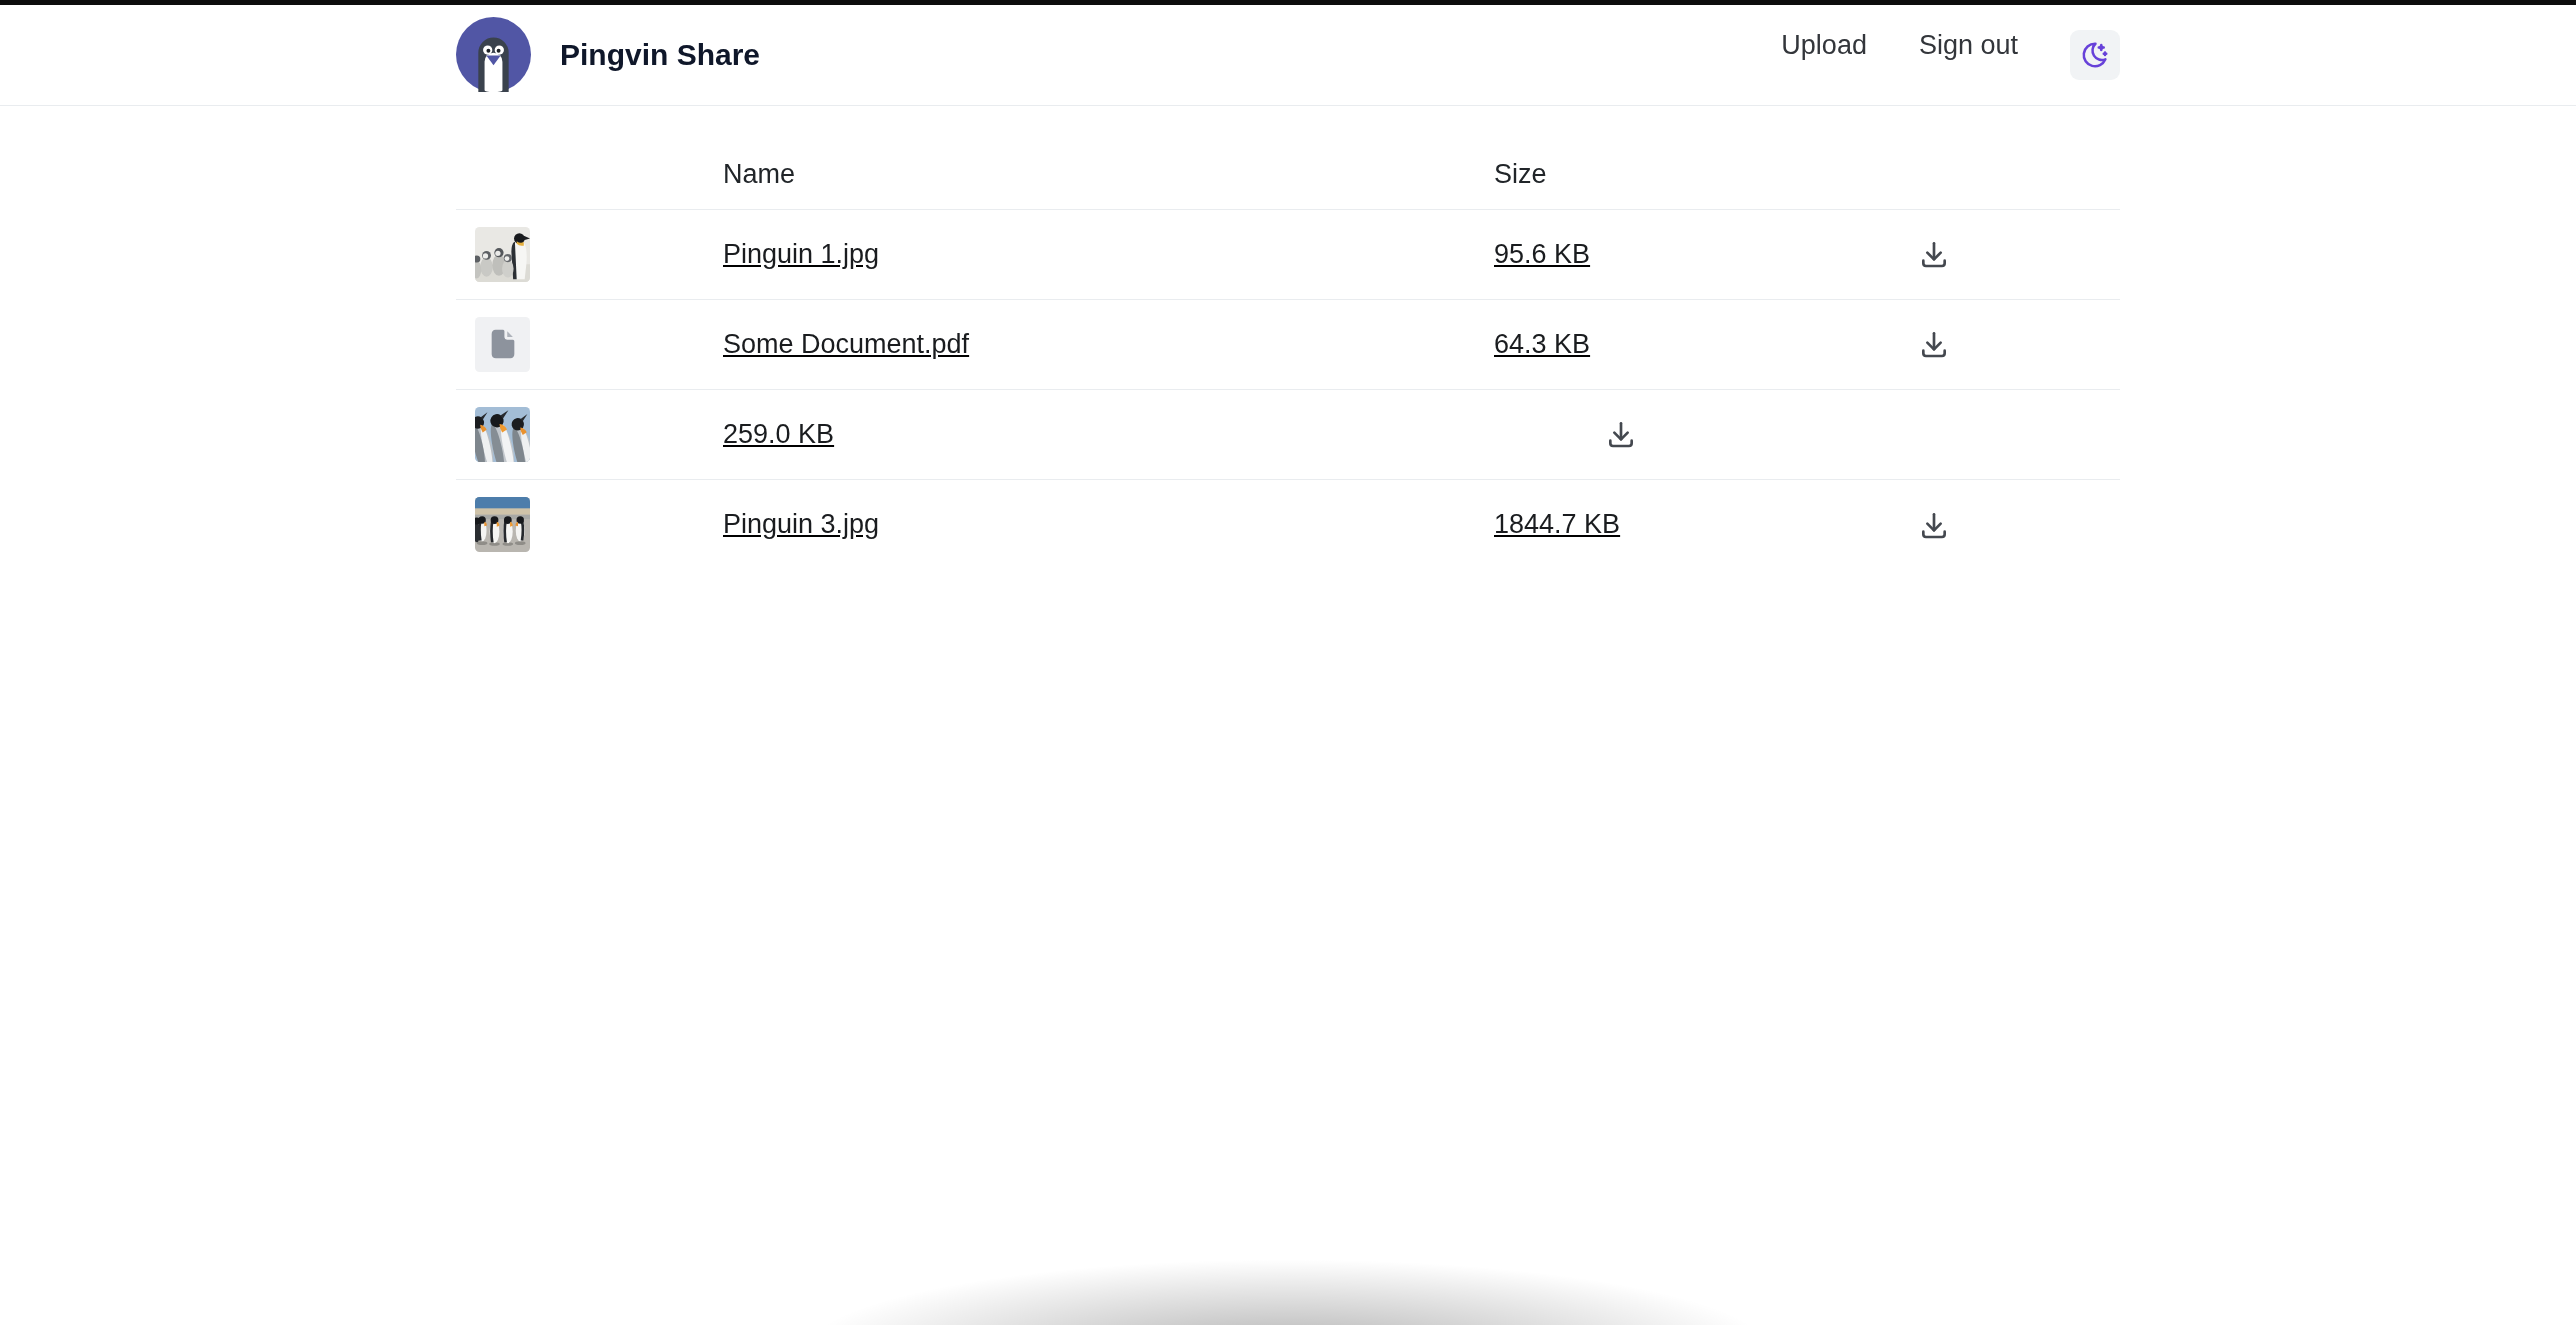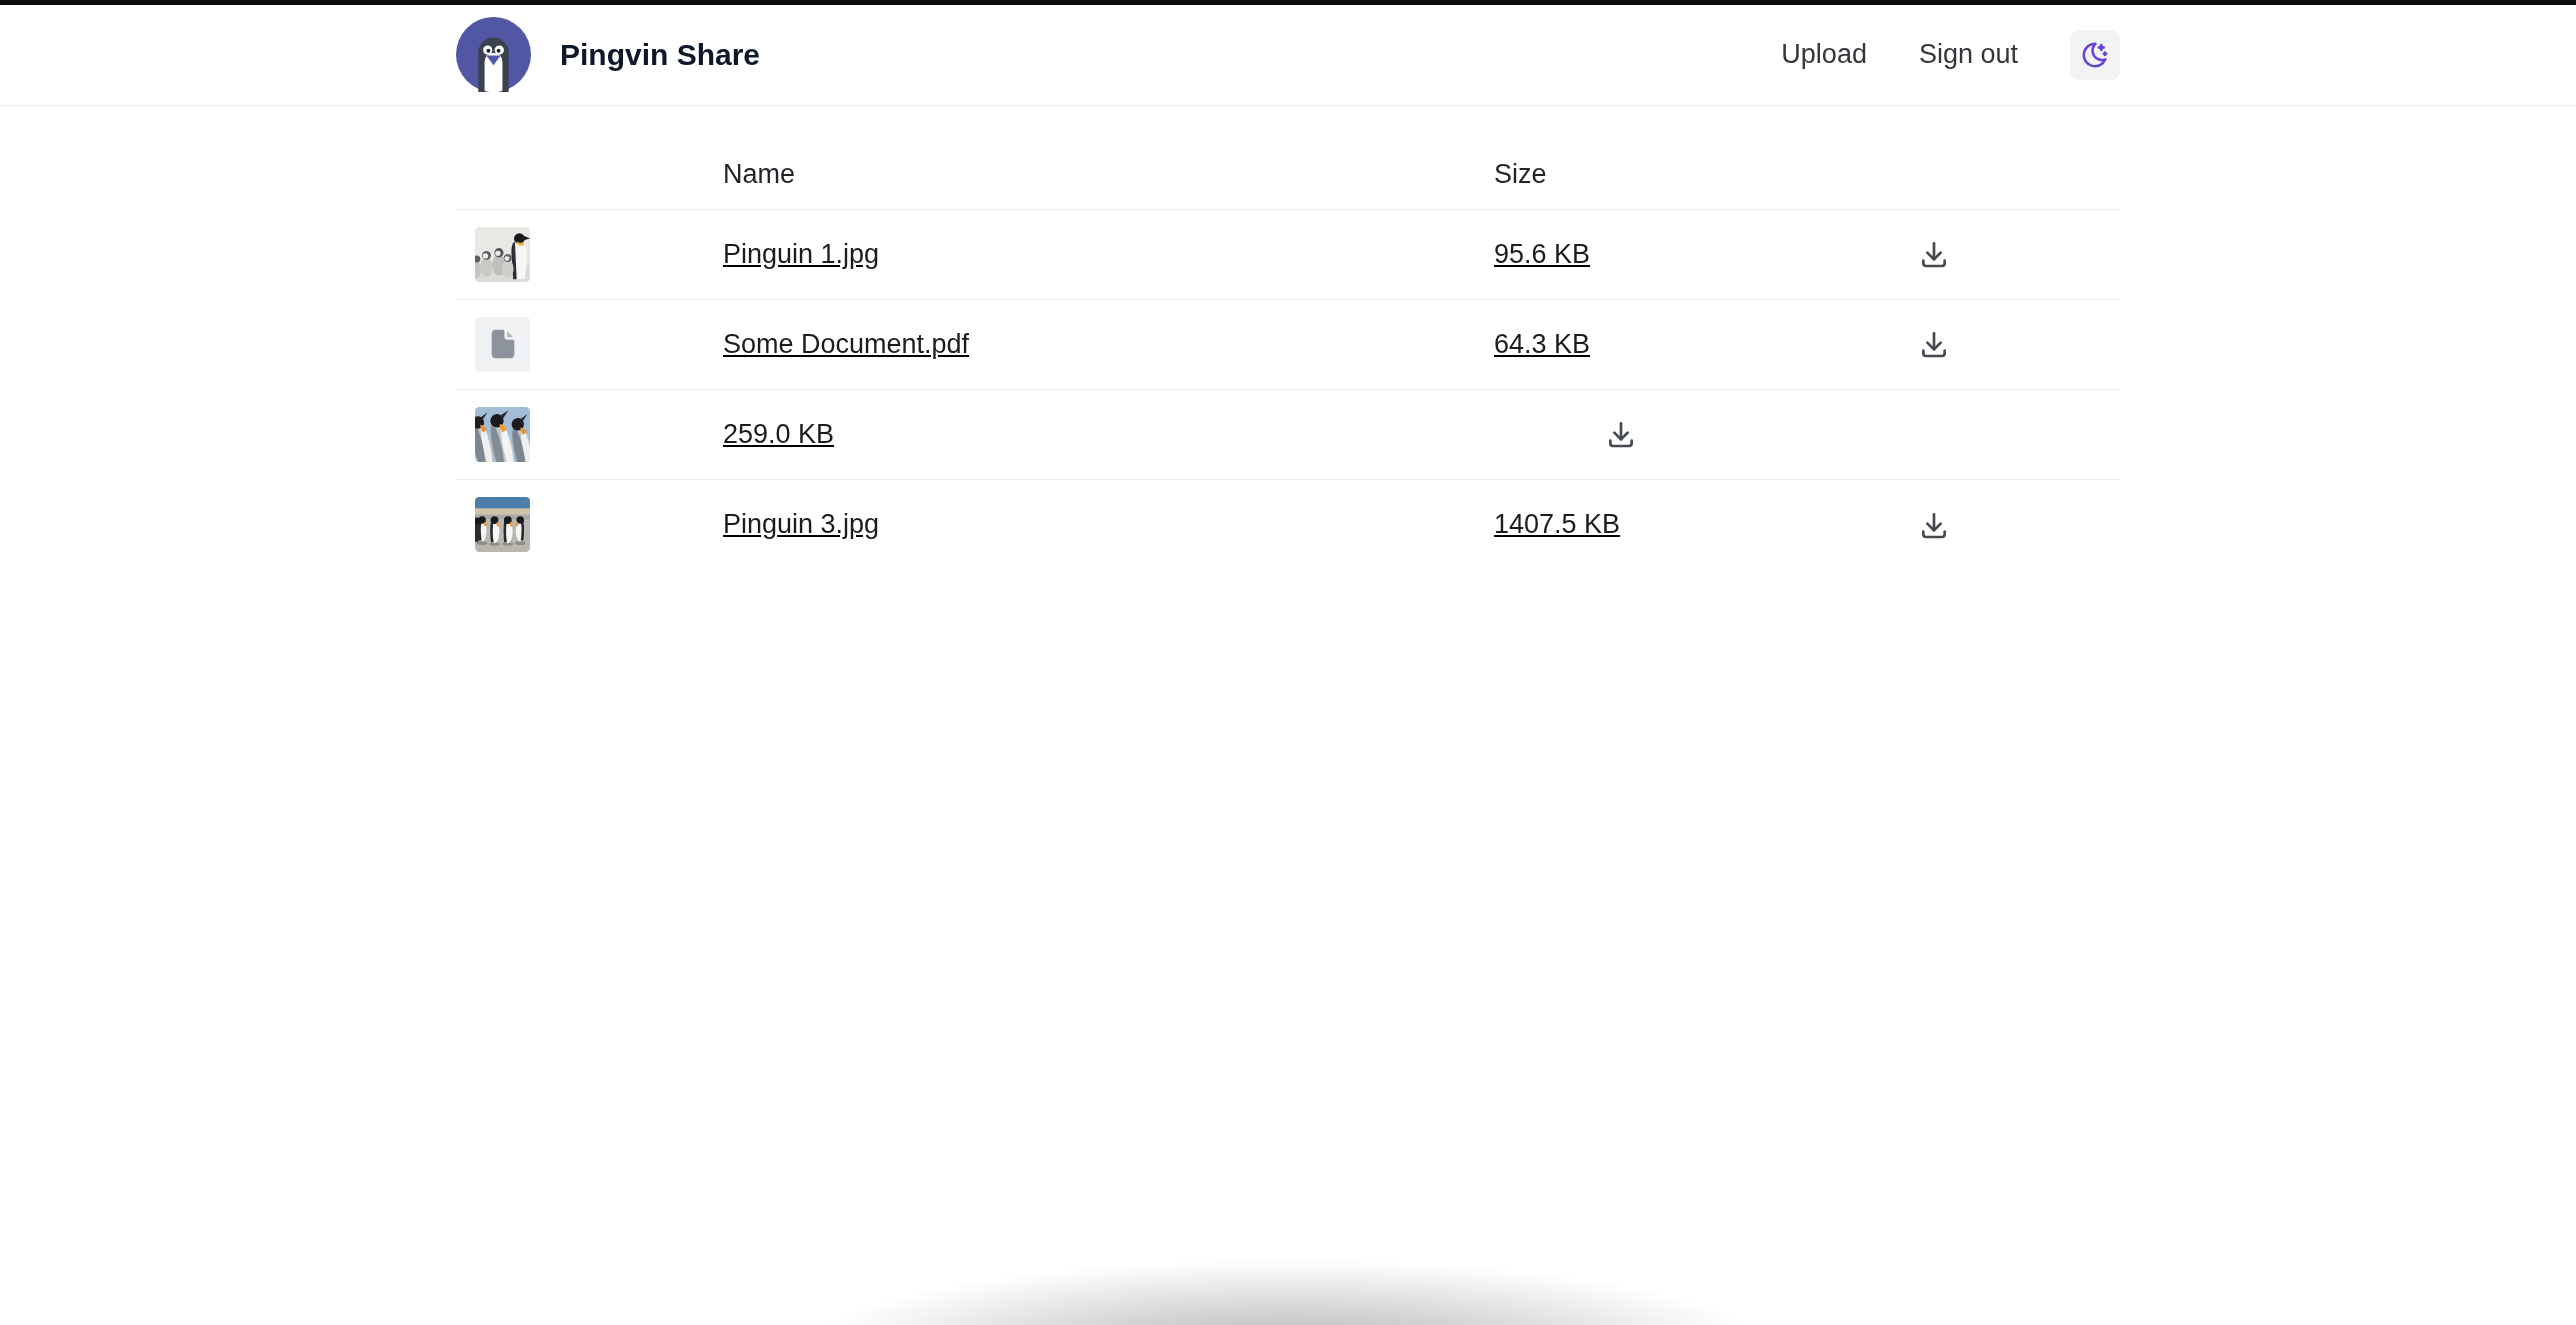--- a/index.html
+++ b/index.html
@@ -7,21 +7,21 @@
               font-family:"Liberation Sans", sans-serif; position:relative; }
 
   .top-bar { height:4.5px; width:100%; background:#0d0d0d; }
 
   header { height:101px; border-bottom:1.8px solid #e9ecef; background:#fff; }
   .header-inner { width:1664px; height:100%; margin:0 auto; display:flex; align-items:center; }
   .brand { display:flex; align-items:center; }
   .logo { width:75px; height:75px; display:block; }
   .app-title { margin-left:29px; font-size:30px; font-weight:700; color:#0f172a; }
 
-  nav { margin-left:auto; display:flex; align-items:center; gap:52px; }
+  nav { margin-left:auto; display:flex; align-items:flex-start; gap:52px; }
   .nav-link { font-size:27px; color:#33363b; text-decoration:none; cursor:pointer; white-space:nowrap; }
   .theme-toggle { width:50px; height:50px; border:none; border-radius:9px; background:#f1f3f5;
                   display:flex; align-items:center; justify-content:center; cursor:pointer; }
 
   main { width:1664px; margin:34px auto 0; }
   .trow { display:grid; grid-template-columns:267px 771px 331px 295px; align-items:center; }
   .thead { height:70px; border-bottom:1.8px solid #e9ecef; }
   .th { font-size:27px; font-weight:400; color:#212529; }
   .file-row { height:90px; border-bottom:1.8px solid #e9ecef;text-decoration:underline; }
   .file-row:last-child { border-bottom:none; }
@@ -216,21 +216,21 @@
           <ellipse cx="51" cy="38" rx="5" ry="12" fill="#f4f4f2"></ellipse>
           <path d="M54.5 27 q2 10 0 22 l-3 0 q2 -12 0 -22z" fill="#26292d"></path>
           <circle cx="51" cy="26" r="4.2" fill="#17191c"></circle>
           <path d="M48.5 28 q-3 1 -3 4 l3 1z" fill="#e8912e"></path>
         </g>
         <ellipse cx="2" cy="40" rx="4" ry="11" fill="#2a2d31"></ellipse>
         <circle cx="2" cy="27" r="4" fill="#17191c"></circle>
       </svg>
     </div>
     <div class="name-cell">Pinguin 3.jpg</div>
-    <div class="size-cell">1407.5 KB</div>
+    <div class="size-cell">1844.7 KB</div>
     <div class="action-cell">
       <button class="download-btn">
         <svg width="32" height="32" viewBox="0 0 24 24" fill="none" stroke="#44484f" stroke-width="2" stroke-linecap="round" stroke-linejoin="round">
           <path d="M4 17v2a2 2 0 0 0 2 2h12a2 2 0 0 0 2 -2v-2"></path>
           <path d="M7 11l5 5l5 -5"></path>
           <path d="M12 4v12"></path>
         </svg>
       </button>
     </div>
   </div>

